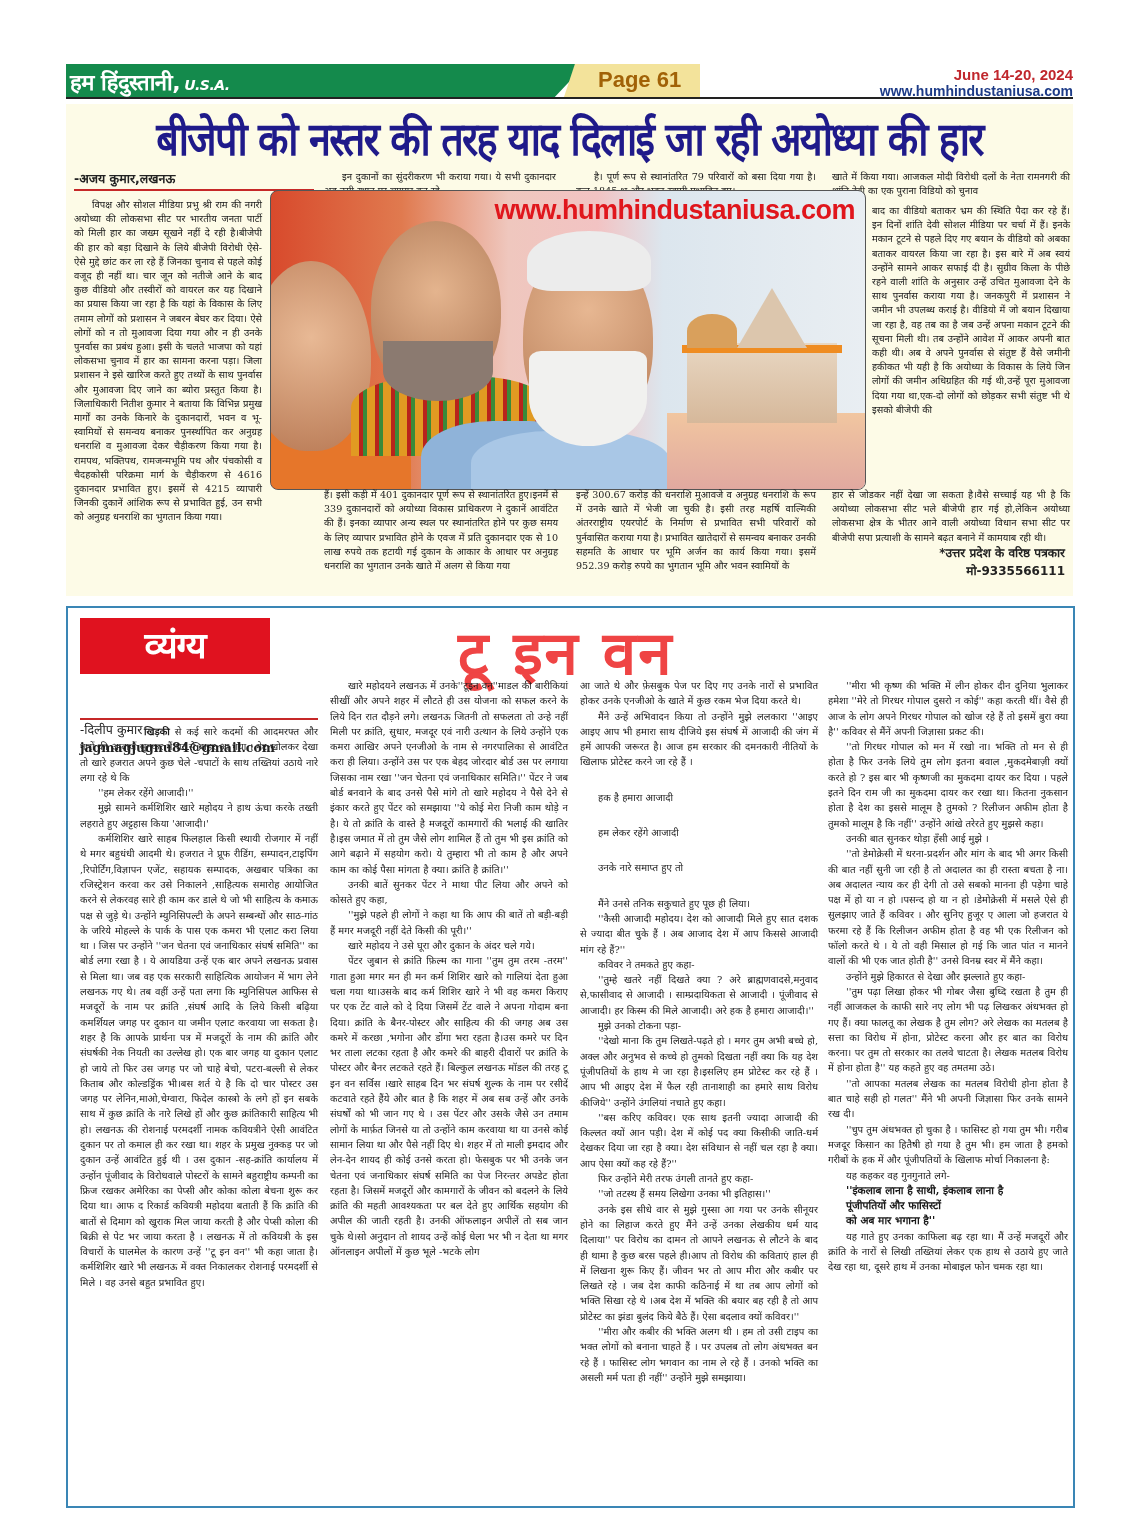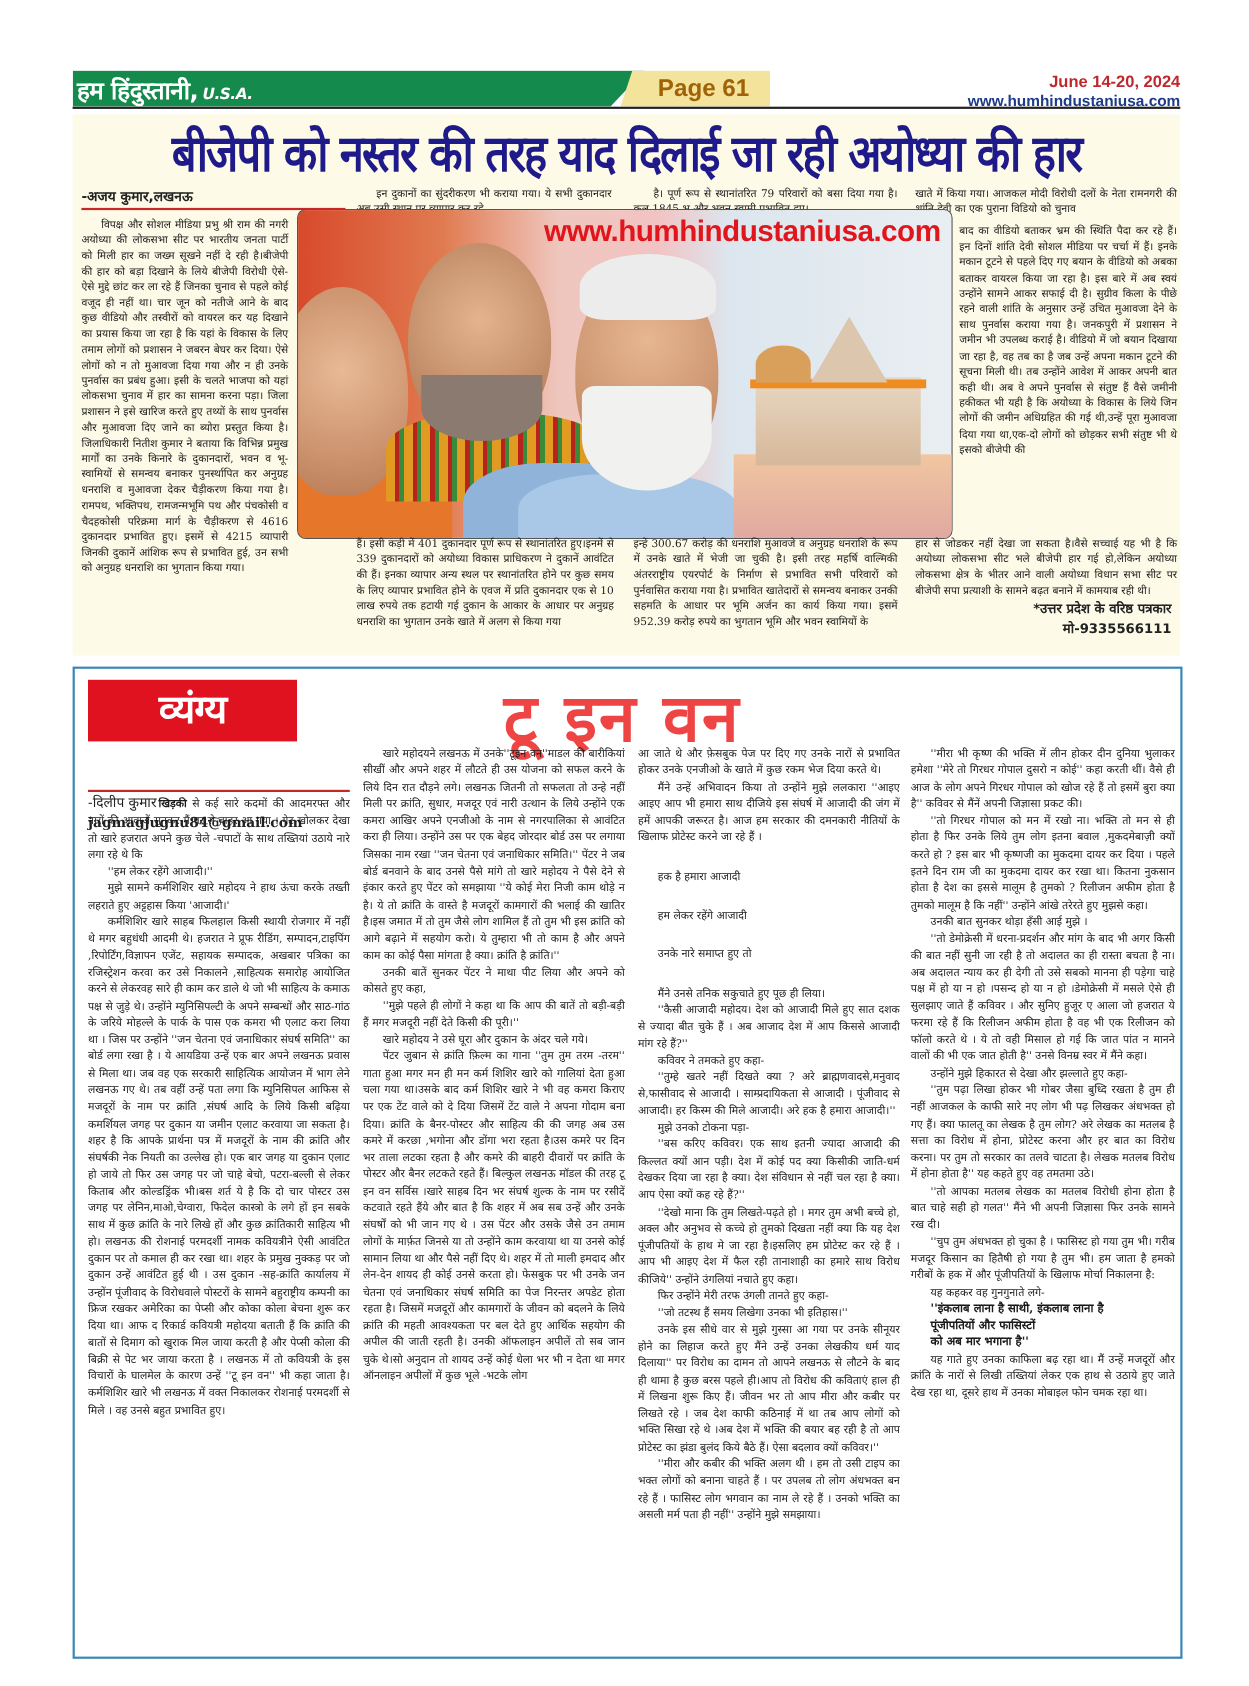--- a/index.html
+++ b/index.html
@@ -163,22 +163,22 @@
     <p style="text-indent:0">आ जाते थे और फ़ेसबुक पेज पर दिए गए उनके नारों से प्रभावित होकर उनके एनजीओ के खाते में कुछ रकम भेज दिया करते थे।</p>
     <p>मैंने उन्हें अभिवादन किया तो उन्होंने मुझे ललकारा ''आइए आइए आप भी हमारा साथ दीजिये इस संघर्ष में आजादी की जंग में हमें आपकी जरूरत है। आज हम सरकार की दमनकारी नीतियों के खिलाफ प्रोटेस्ट करने जा रहे हैं ।</p>
     <p class="verse">हक है हमारा आजादी</p>
     <p class="verse">हम लेकर रहेंगे आजादी</p>
     <p class="verse">उनके नारे समाप्त हुए तो</p>
     <p class="verse">मैंने उनसे तनिक सकुचाते हुए पूछ ही लिया।</p>
     <p>''कैसी आजादी महोदय। देश को आजादी मिले हुए सात दशक से ज्यादा बीत चुके हैं । अब आजाद देश में आप किससे आजादी मांग रहे हैं?''</p>
     <p>कविवर ने तमकते हुए कहा-</p>
     <p>''तुम्हे खतरे नहीं दिखते क्या ? अरे ब्राह्मणवादसे,मनुवाद से,फासीवाद से आजादी । साम्प्रदायिकता से आजादी । पूंजीवाद से आजादी। हर किस्म की मिले आजादी। अरे हक है हमारा आजादी।''</p>
     <p>मुझे उनको टोकना पड़ा-</p>
+    <p>''देखो माना कि तुम लिखते-पढ़ते हो । मगर तुम अभी बच्चे हो, अक्ल और अनुभव से कच्चे हो तुमको दिखता नहीं क्या कि यह देश पूंजीपतियों के हाथ मे जा रहा है।इसलिए हम प्रोटेस्ट कर रहे हैं । आप भी आइए देश में फैल रही तानाशाही का हमारे साथ विरोध कीजिये'' उन्होंने उंगलियां नचाते हुए कहा।</p>
     <p>''बस करिए कविवर। एक साथ इतनी ज्यादा आजादी की किल्लत क्यों आन पड़ी। देश में कोई पद क्या किसीकी जाति-धर्म देखकर दिया जा रहा है क्या। देश संविधान से नहीं चल रहा है क्या। आप ऐसा क्यों कह रहे हैं?''</p>
-    <p>''देखो माना कि तुम लिखते-पढ़ते हो । मगर तुम अभी बच्चे हो, अक्ल और अनुभव से कच्चे हो तुमको दिखता नहीं क्या कि यह देश पूंजीपतियों के हाथ मे जा रहा है।इसलिए हम प्रोटेस्ट कर रहे हैं । आप भी आइए देश में फैल रही तानाशाही का हमारे साथ विरोध कीजिये'' उन्होंने उंगलियां नचाते हुए कहा।</p>
     <p>फिर उन्होंने मेरी तरफ उंगली तानते हुए कहा-</p>
     <p>''जो तटस्थ हैं समय लिखेगा उनका भी इतिहास।''</p>
     <p>उनके इस सीधे वार से मुझे गुस्सा आ गया पर उनके सीनूयर होने का लिहाज करते हुए मैंने उन्हें उनका लेखकीय धर्म याद दिलाया'' पर विरोध का दामन तो आपने लखनऊ से लौटने के बाद ही थामा है कुछ बरस पहले ही।आप तो विरोध की कविताएं हाल ही में लिखना शुरू किए हैं। जीवन भर तो आप मीरा और कबीर पर लिखते रहे । जब देश काफी कठिनाई में था तब आप लोगों को भक्ति सिखा रहे थे ।अब देश में भक्ति की बयार बह रही है तो आप प्रोटेस्ट का झंडा बुलंद किये बैठे हैं। ऐसा बदलाव क्यों कविवर।''</p>
     <p>''मीरा और कबीर की भक्ति अलग थी । हम तो उसी टाइप का भक्त लोगों को बनाना चाहते हैं । पर उपलब तो लोग अंधभक्त बन रहे हैं । फासिस्ट लोग भगवान का नाम ले रहे हैं । उनको भक्ति का असली मर्म पता ही नहीं'' उन्होंने मुझे समझाया।</p>
   </div>
 
   <div class="col2" style="left:760px; top:70px; width:240px;">
     <p>''मीरा भी कृष्ण की भक्ति में लीन होकर दीन दुनिया भुलाकर हमेशा ''मेरे तो गिरधर गोपाल दुसरो न कोई'' कहा करती थीं। वैसे ही आज के लोग अपने गिरधर गोपाल को खोज रहे हैं तो इसमें बुरा क्या है'' कविवर से मैंनें अपनी जिज्ञासा प्रकट की।</p>
     <p>''तो गिरधर गोपाल को मन में रखो ना। भक्ति तो मन से ही होता है फिर उनके लिये तुम लोग इतना बवाल ,मुकदमेबाज़ी क्यों करते हो ? इस बार भी कृष्णजी का मुकदमा दायर कर दिया । पहले इतने दिन राम जी का मुकदमा दायर कर रखा था। कितना नुकसान होता है देश का इससे मालूम है तुमको ? रिलीजन अफीम होता है तुमको मालूम है कि नहीं'' उन्होंने आंखे तरेरते हुए मुझसे कहा।</p>
     <p>उनकी बात सुनकर थोड़ा हँसी आई मुझे ।</p>

